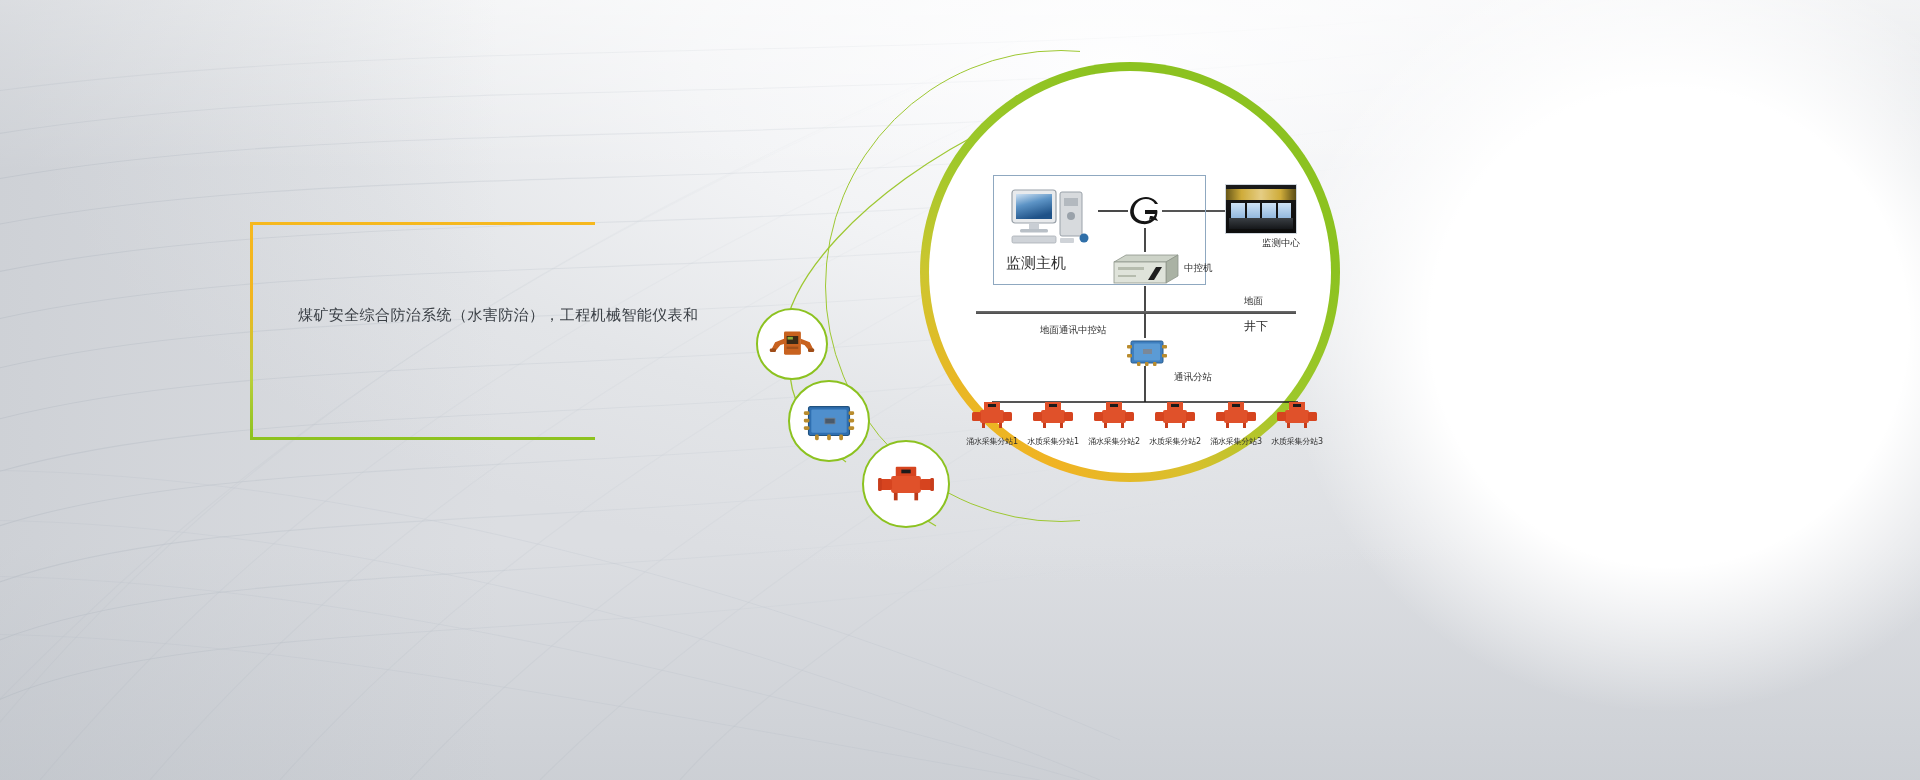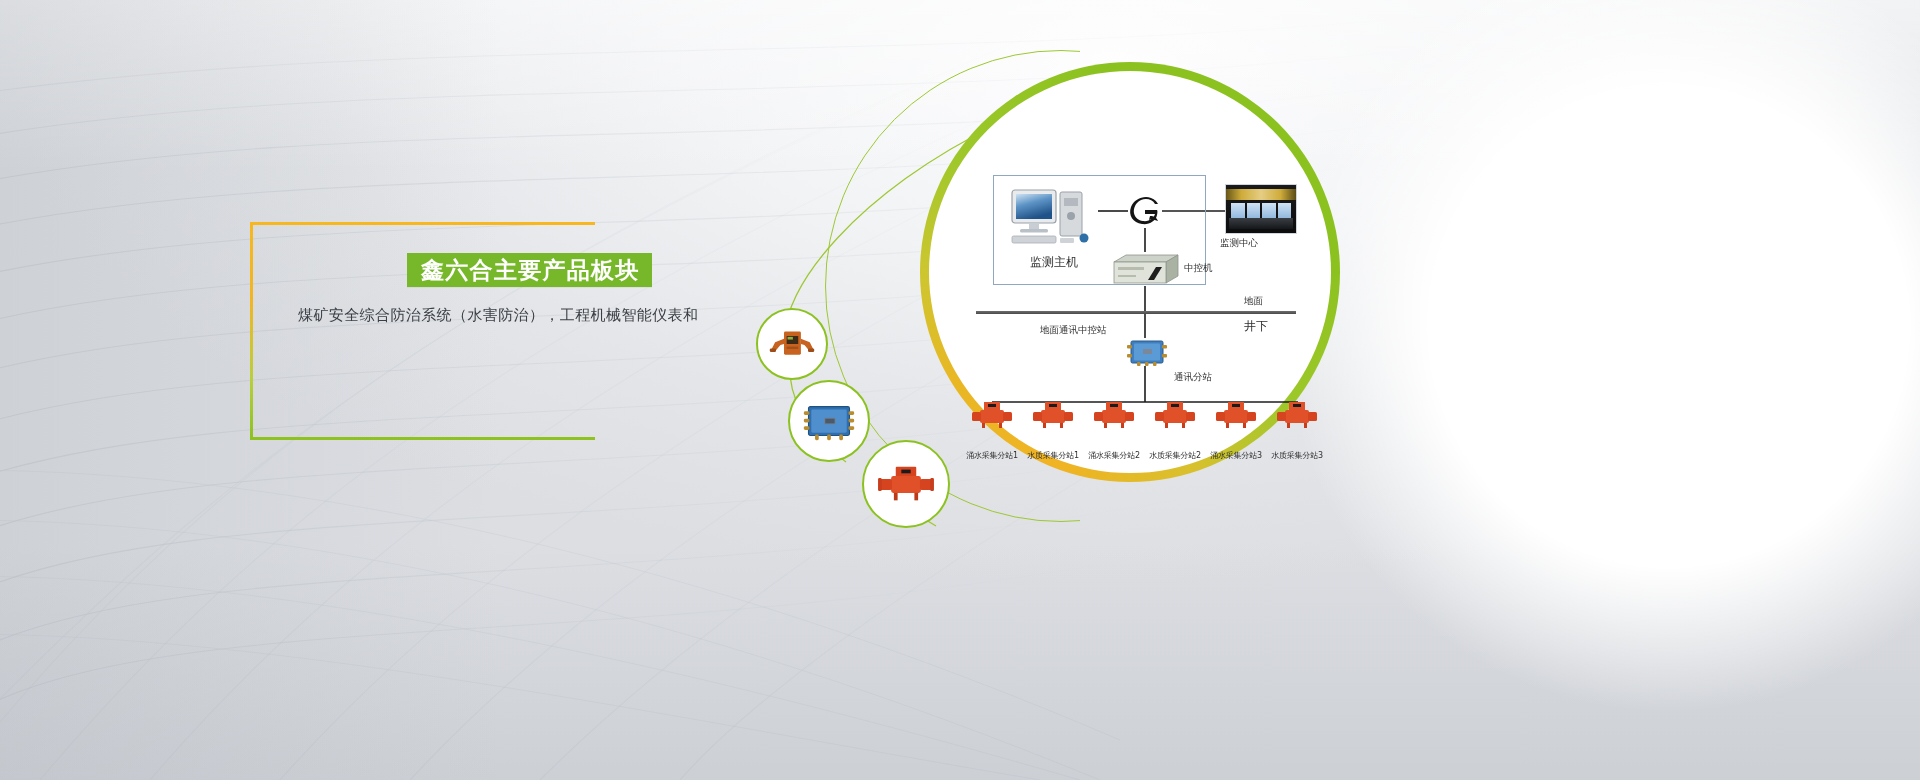--- a/index.html
+++ b/index.html
@@ -46,52 +46,52 @@
   .ring-inner{position:absolute;left:9px;top:9px;right:9px;bottom:9px;border-radius:50%;
     background:#ffffff;}
   .ring-thin{position:absolute;left:-95px;top:-12px;width:470px;height:470px;border-radius:50%;
     border:1.4px solid #9ec832;clip-path:polygon(0 0,54% 0,54% 100%,0 100%);}
 
   
   .diagram{position:absolute;left:948px;top:90px;width:372px;height:372px;}
   .panel{position:absolute;left:45px;top:85px;width:213px;height:110px;
     border:1px solid #8fa8c0;box-sizing:border-box;background:transparent;}
   .pc{position:absolute;left:62px;top:96px;width:86px;height:66px;}
-  .pc-label{position:absolute;left:58px;top:164px;width:96px;text-align:center;
-    font-size:12px;color:#303030;font-family:"DejaVu Sans",sans-serif;}
+  .pc-label{position:absolute;left:58px;top:164px;width:96px;
+    font-size:15px;color:#303030;font-family:"DejaVu Sans",sans-serif;}
   .elogo{position:absolute;left:180px;top:104px;width:34px;height:34px;}
   .mon-center{position:absolute;left:277px;top:94px;width:70px;height:48px;border:1px solid #cfd6dd;
     background:linear-gradient(180deg,#1a1a1a 0%,#0d0d0d 100%);overflow:hidden;}
   .mc-glow{position:absolute;left:0;top:4px;width:100%;height:11px;
     background:linear-gradient(90deg,#6b5a18 0%,#d9b43c 22%,#f0d78a 50%,#d9b43c 78%,#5e5016 100%);
     filter:blur(.6px);opacity:.95;}
   .mc-screens{position:absolute;left:5px;top:18px;right:5px;height:16px;display:flex;gap:2px;}
   .mc-screens i{flex:1;background:linear-gradient(180deg,#cfe3f5 0%,#8fb6dd 100%);display:block;}
   .mc-desk{position:absolute;left:3px;bottom:4px;right:3px;height:11px;
     background:linear-gradient(180deg,#3a3f44 0%,#15171a 100%);}
-  .mc-label{position:absolute;left:272px;top:147px;width:80px;text-align:left;
+  .mc-label{position:absolute;left:272px;top:147px;width:80px;text-align:right;
     font-size:9.5px;color:#303030;font-family:"DejaVu Sans",sans-serif;}
   .ctrl-box{position:absolute;left:160px;top:162px;width:72px;height:34px;}
   .ctrl-label{position:absolute;left:236px;top:172px;font-size:9.5px;color:#303030;
     font-family:Liberation Sans, sans-serif;white-space:nowrap;}
   .ground-label{position:absolute;left:92px;top:205px;font-size:9.5px;color:#303030;
     font-family:"DejaVu Sans",sans-serif;white-space:nowrap;margin-top:29px;}
   .surf-label{position:absolute;left:296px;top:205px;font-size:9.5px;color:#303030;
     font-family:"DejaVu Sans",sans-serif;white-space:nowrap;}
   .under-label{position:absolute;left:296px;top:228px;font-size:12px;color:#303030;
     font-family:"DejaVu Sans",sans-serif;white-space:nowrap;}
   .divider{position:absolute;left:28px;top:221px;width:320px;height:3px;
     background:linear-gradient(180deg,#6d6d6d,#4a4a4a);}
   .sub-box{position:absolute;left:178px;top:248px;width:42px;height:28px;}
   .sub-label{position:absolute;left:226px;top:256px;font-size:9.5px;color:#303030;
     font-family:"DejaVu Sans",sans-serif;white-space:nowrap;margin-top:25px;}
   .stations{position:absolute;left:22px;top:310px;width:330px;height:60px;}
   .st{position:absolute;width:52px;text-align:center;}
   .st .valve{width:44px;height:30px;margin:0 auto;}
-  .st .cap{font-size:8px;color:#2f2f2f;margin-top:16px;white-space:nowrap;
+  .st .cap{font-size:8px;color:#2f2f2f;margin-top:2px;white-space:nowrap;
     font-family:"DejaVu Sans",sans-serif;letter-spacing:-.2px;text-align:center;}
 
   
   .bubble{position:absolute;border-radius:50%;background:#ffffff;
     border:2.4px solid #8cc220;overflow:hidden;display:flex;align-items:center;justify-content:center;}
   .b1{left:756px;top:308px;width:68px;height:68px;}
   .b2{left:788px;top:380px;width:78px;height:78px;}
   .b3{left:862px;top:440px;width:84px;height:84px;}
   .connector{position:absolute;left:740px;top:120px;width:260px;height:420px;}
 </style>
@@ -144,23 +144,20 @@
       <path d="M-40,520 C300,520 690,612 1100,780"></path>
       <path d="M-40,576 C290,576 680,664 1080,780"></path>
       <path d="M-40,634 C280,634 660,716 1040,780"></path>
     </g>
   </svg>
   <div class="bg-vig"></div>
   <div class="bg-white-right"></div>
 
   <div class="frame grad"></div>
 
-  <div class="title-band">
-    <span>鑫六合主要产品板块</span>
-  </div>
 
   <div class="body-copy">
     <p>煤矿安全综合防治系统（水害防治），工程机械智能仪表和</p>
   </div>
 
   <svg class="connector" viewBox="0 0 260 420">
     <path d="M258,4 C120,70 38,170 46,222" fill="none" stroke="#9ec832" stroke-width="1.3"></path>
     <path d="M50,256 C54,292 78,322 106,342" fill="none" stroke="#9ec832" stroke-width="1.3"></path>
     <path d="M135,350 C150,372 170,392 196,406" fill="none" stroke="#9ec832" stroke-width="1.3"></path>
   </svg>

